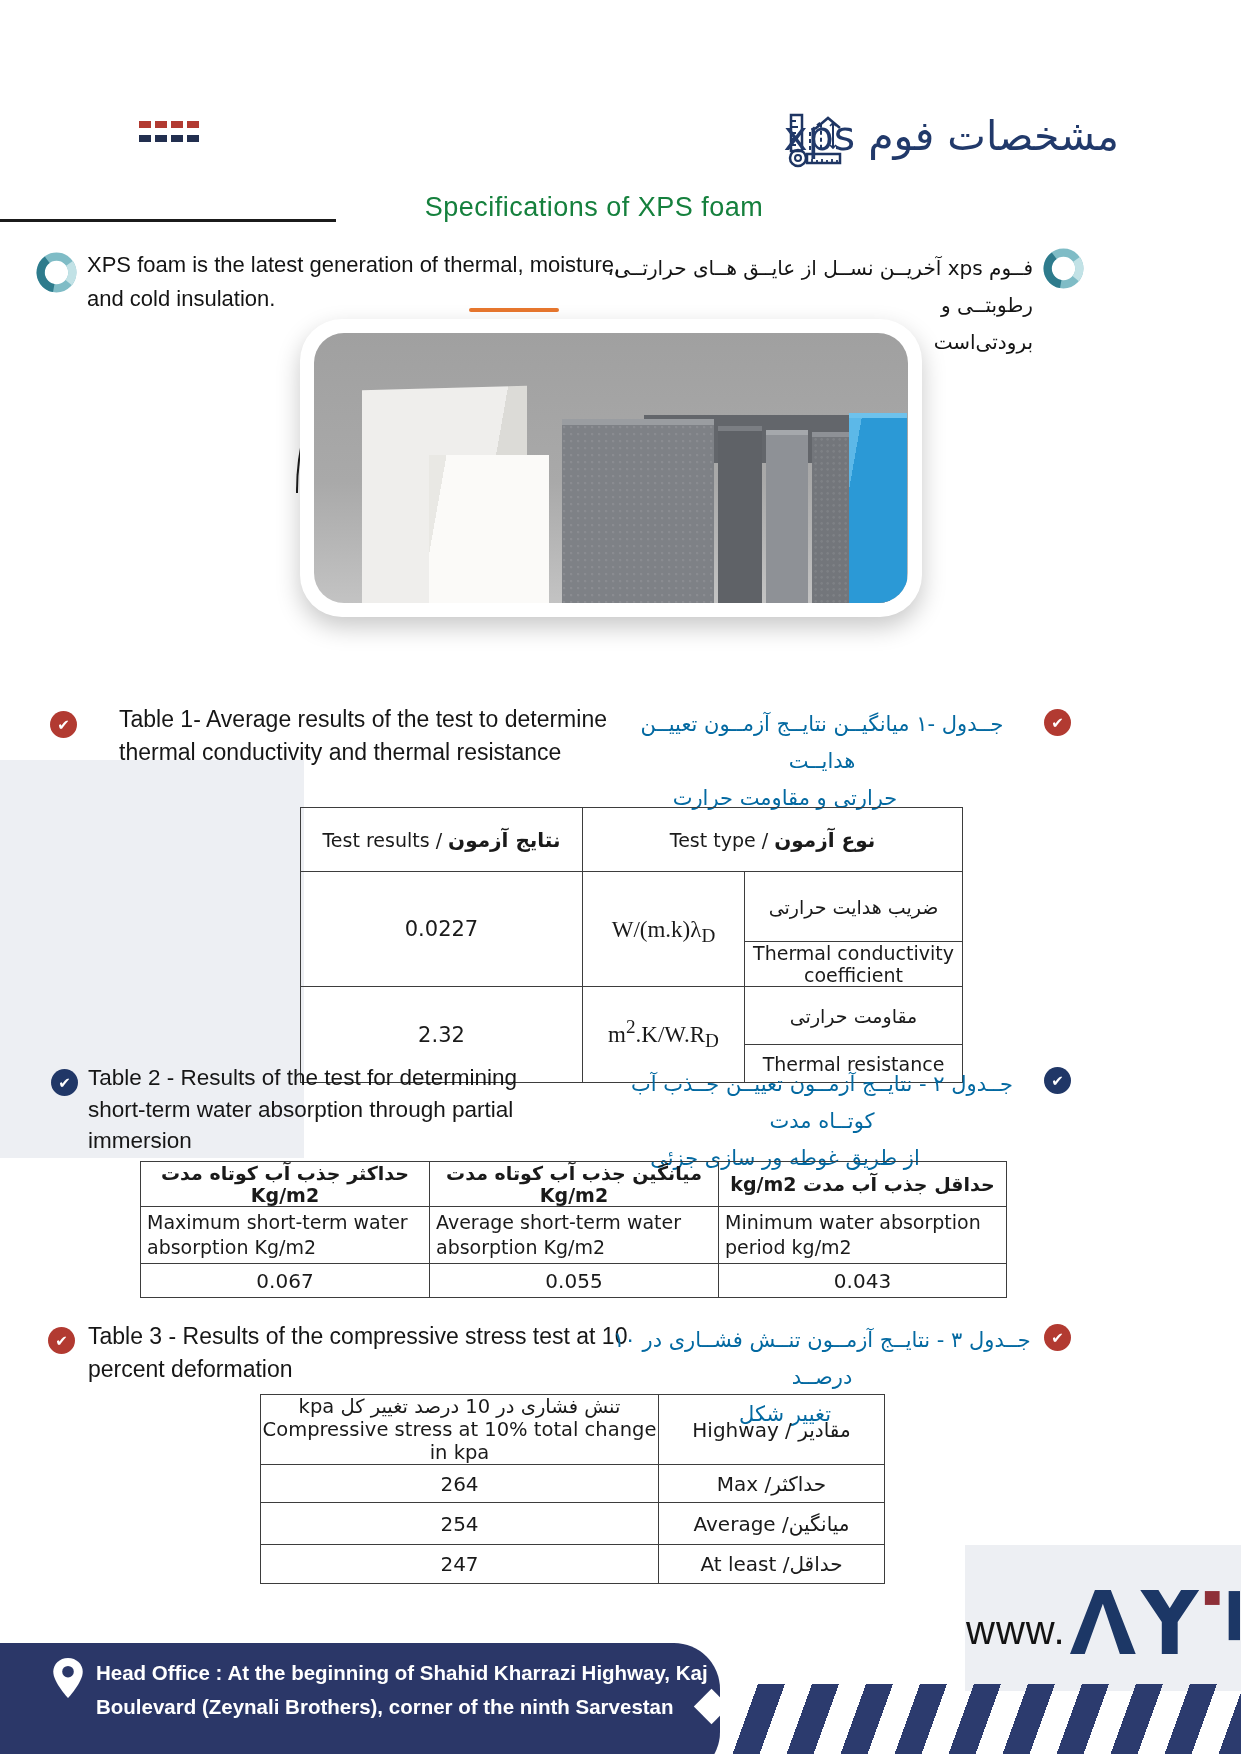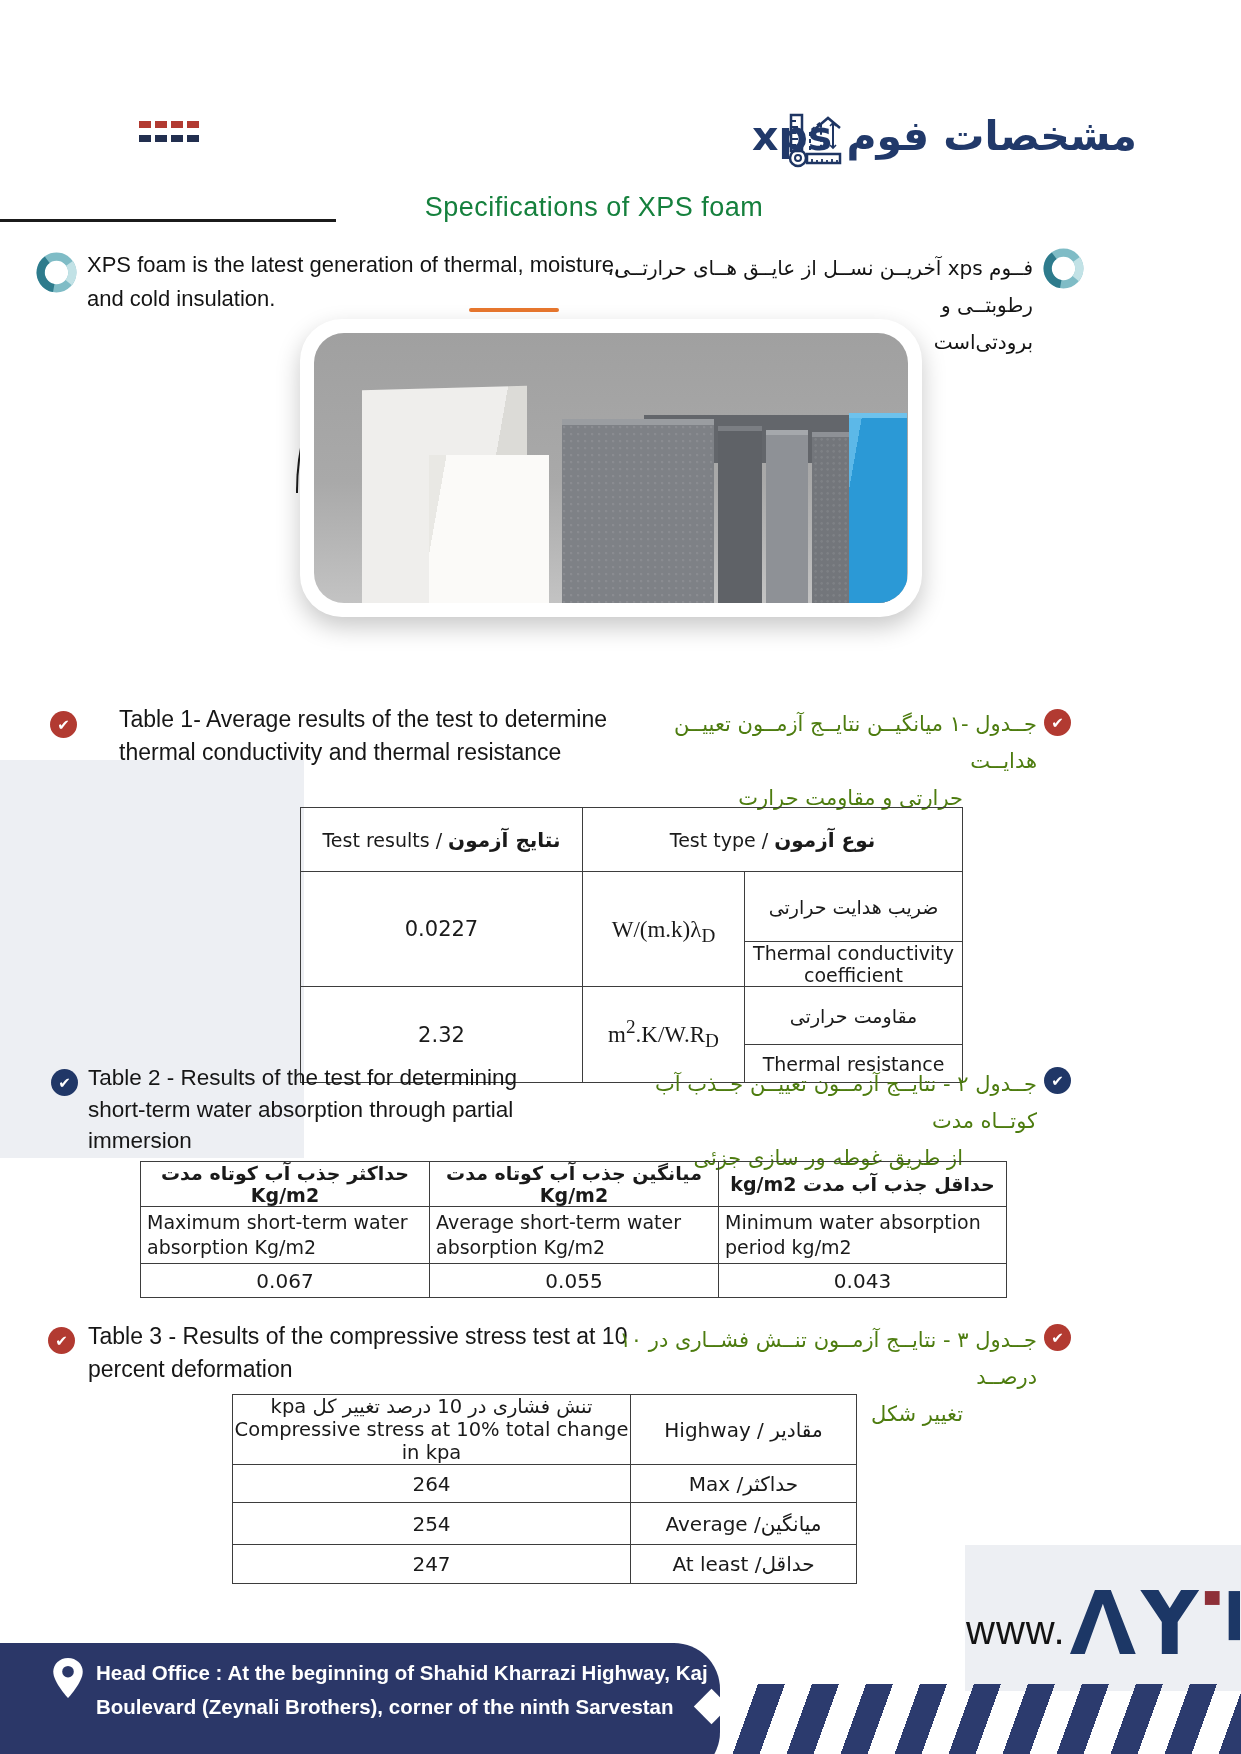--- a/index.html
+++ b/index.html
@@ -10,21 +10,21 @@
 
   
   .dash-row{position:absolute;display:flex;gap:4px;}
   .dash{width:12px;height:7px;}
   .dash.red{background:#b23a31;}
   .dash.navy{background:#222f4f;}
   .topline{position:absolute;left:0;top:219px;width:336px;height:3px;background:#1b1b1b;}
 
   
   .title-icon{position:absolute;left:786px;top:112px;width:60px;height:60px;}
-  .page-title{position:absolute;right:104px;top:112px;font-size:41px;font-weight:bold;
+  .page-title{position:absolute;right:122px;top:112px;font-size:41px;font-weight:normal;
               color:#21396a;font-family:"DejaVu Sans",sans-serif;direction:rtl;white-space:nowrap;}
   .page-subtitle{position:absolute;left:408px;top:192px;width:372px;text-align:center;
                  font-size:27px;color:#15803d;letter-spacing:.5px;}
 
   
   .ring{width:47px;height:47px;}
   .intro-en{position:absolute;left:87px;top:248px;font-size:22px;line-height:34px;color:#141414;}
   .intro-fa{position:absolute;right:208px;top:250px;width:440px;direction:rtl;text-align:right;
             font-size:20px;line-height:37px;color:#141414;}
   .orange-line{position:absolute;left:469px;top:308px;width:90px;height:4px;background:#e8772e;border-radius:2px;}
@@ -50,41 +50,41 @@
 
   .gray-panel{position:absolute;left:0;top:760px;width:304px;height:398px;background:#edeff3;}
   .gray-panel2{position:absolute;left:965px;top:1545px;width:276px;height:146px;background:#edeff3;}
 
   
   .check{position:absolute;width:27px;height:27px;border-radius:50%;display:flex;align-items:center;justify-content:center;}
   .check::after{content:"✔";color:#fff;font-size:15px;font-family:"DejaVu Sans",sans-serif;}
   .check.red{background:#b23a31;}
   .check.navy{background:#203767;}
   .h-en{position:absolute;left:88px;font-size:23px;line-height:33px;color:#161616;}
-  .h-fa{position:absolute;right:204px;width:430px;direction:rtl;text-align:right;
-        font-size:21px;line-height:37px;color:#4d7c0f;}
+  .h-fa{position:absolute;right:204px;width:430px;direction:rtl;text-align:center;
+        font-size:21px;line-height:37px;color:#0369a1;}
   .h-fa .indent{margin-right:74px;}
 
   
   table{border-collapse:collapse;position:absolute;table-layout:fixed;}
   td{border:1.6px solid #3d3d3d;text-align:center;vertical-align:middle;padding:0;}
   .t1{left:300px;top:807px;width:662px;}
   .t1 .hdr{font-size:19px;direction:rtl;}
   .t1 .hdr .fab{font-weight:bold;font-size:20px;}
   .t1 .val{font-size:21px;}
   .t1 .unit{font-family:"Liberation Serif",serif;font-size:23px;}
   .t1 .fa-name{font-size:19px;direction:rtl;}
   .t1 .en-name{font-size:19px;}
 
   .t2{left:140px;top:1161px;width:866px;}
   .t2 .fh{font-size:19px;font-weight:bold;direction:rtl;padding:0 6px;}
   .t2 .de{font-size:19px;text-align:left;padding:3px 6px;line-height:25px;}
   .t2 .va{font-size:20px;}
 
-  .t3{left:232px;top:1394px;width:624px;}
+  .t3{left:260px;top:1394px;width:624px;}
   .t3 .sh-fa{font-size:19.5px;direction:rtl;}
   .t3 .sh-en{font-size:19.5px;}
   .t3 .vh{font-size:20px;direction:rtl;}
   .t3 .va{font-size:20px;}
   .t3 .lb{font-size:20px;direction:rtl;}
 
   
   .logo{position:absolute;left:966px;top:1590px;display:flex;align-items:flex-end;gap:4px;}
   .logo .www{font-size:40px;color:#131313;letter-spacing:1px;line-height:1;margin-bottom:4px;}
   .banner{position:absolute;left:0;top:1643px;width:720px;height:135px;background:#2b3768;

